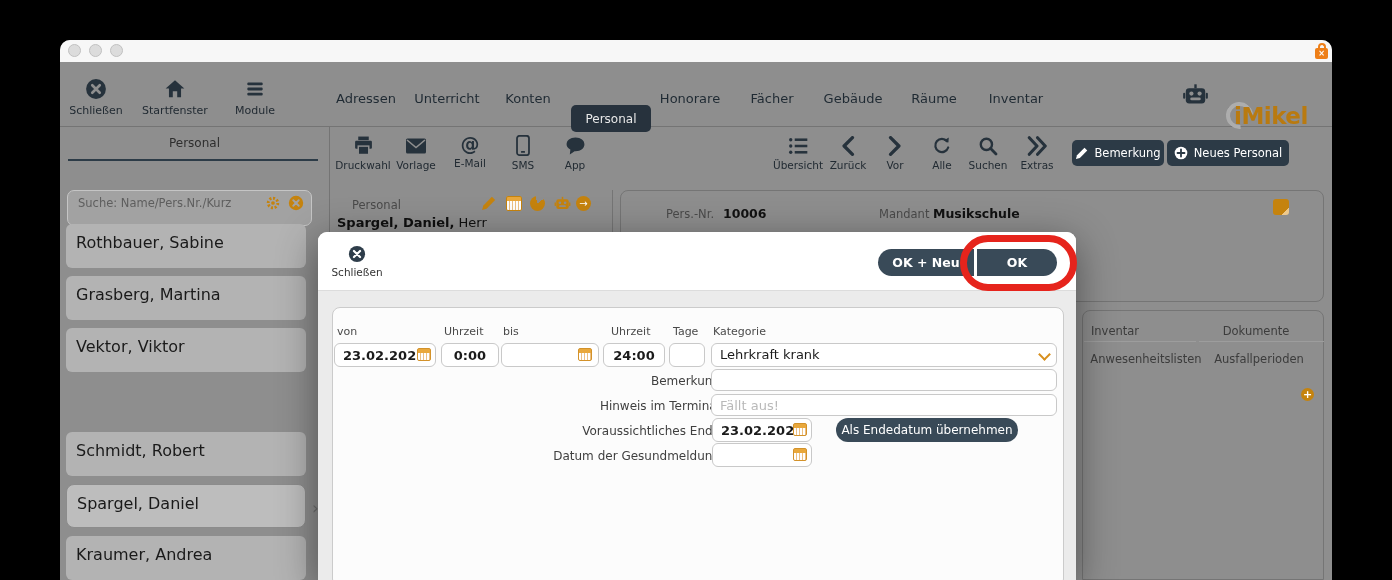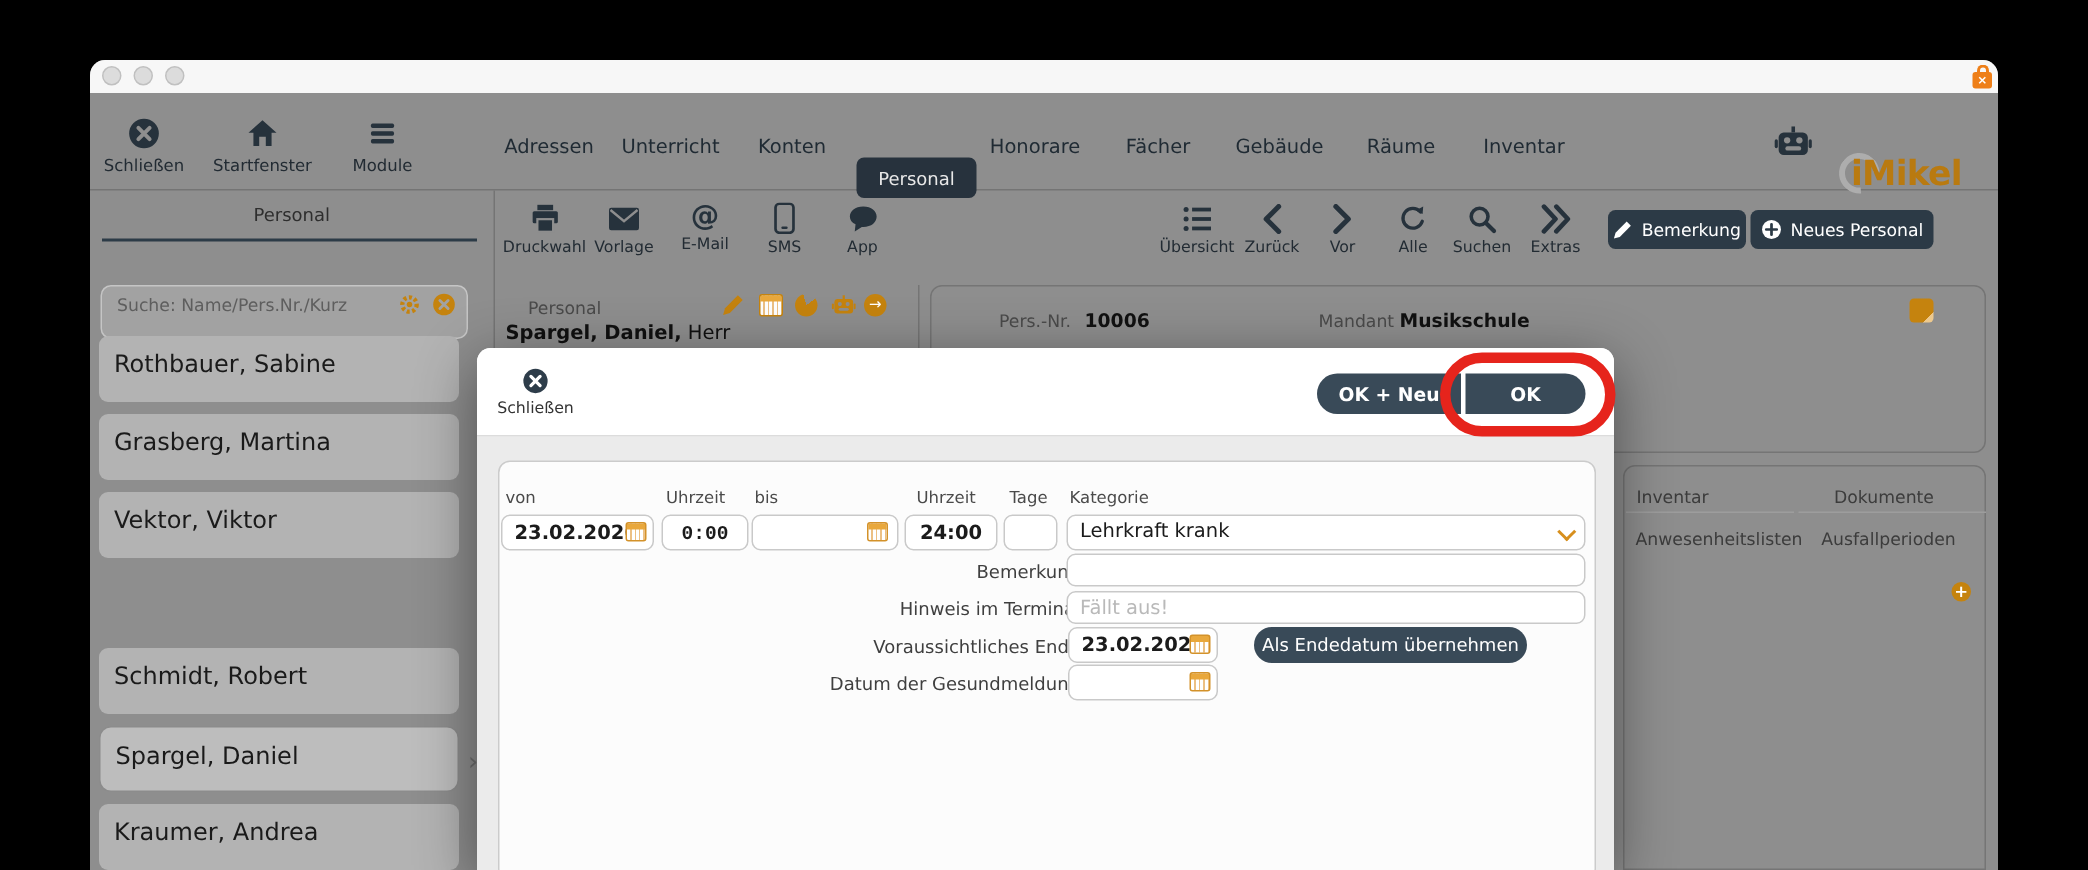--- a/index.html
+++ b/index.html
@@ -300,21 +300,21 @@
 
     <span class="flabel" style="left:4px;top:17px">von</span>
     <span class="flabel" style="left:111px;top:17px">Uhrzeit</span>
     <span class="flabel" style="left:170px;top:17px">bis</span>
     <span class="flabel" style="left:278px;top:17px">Uhrzeit</span>
     <span class="flabel" style="left:340px;top:17px">Tage</span>
     <span class="flabel" style="left:380px;top:17px">Kategorie</span>
 
     <input class="finput bold" style="left: 1px; top: 35px; width: 102px; height: 24px;" readonly="" value="23.02.2026">
     <div class="incal cal" style="left:84px;top:40px"></div>
-    <input class="finput bold ctr" style="left: 108px; top: 35px; width: 58px; height: 24px; font-family: Liberation Mono, monospace;" readonly="" value="0:00">
+    <input class="finput bold ctr" style="left: 108px; top: 35px; width: 58px; height: 24px;" readonly="" value="0:00">
     <input class="finput" style="left: 168px; top: 35px; width: 98px; height: 24px;" readonly="" value="">
     <div class="incal cal" style="left:245px;top:40px"></div>
     <input class="finput bold ctr" style="left: 270px; top: 35px; width: 62px; height: 24px;" readonly="" value="24:00">
     <input class="finput ctr" style="left: 336px; top: 35px; width: 36px; height: 24px;" readonly="" value="">
     <div class="finput" style="left:378px;top:35px;width:346px;height:24px;line-height:22px">Lehrkraft krank</div>
     <div class="incal chevdown" style="left:707px;top:42px"></div>
 
     <span class="rlabel" style="top:66px">Bemerkung</span>
     <input class="finput" style="left: 378px; top: 61px; width: 346px; height: 22px;" readonly="" value="">
 

